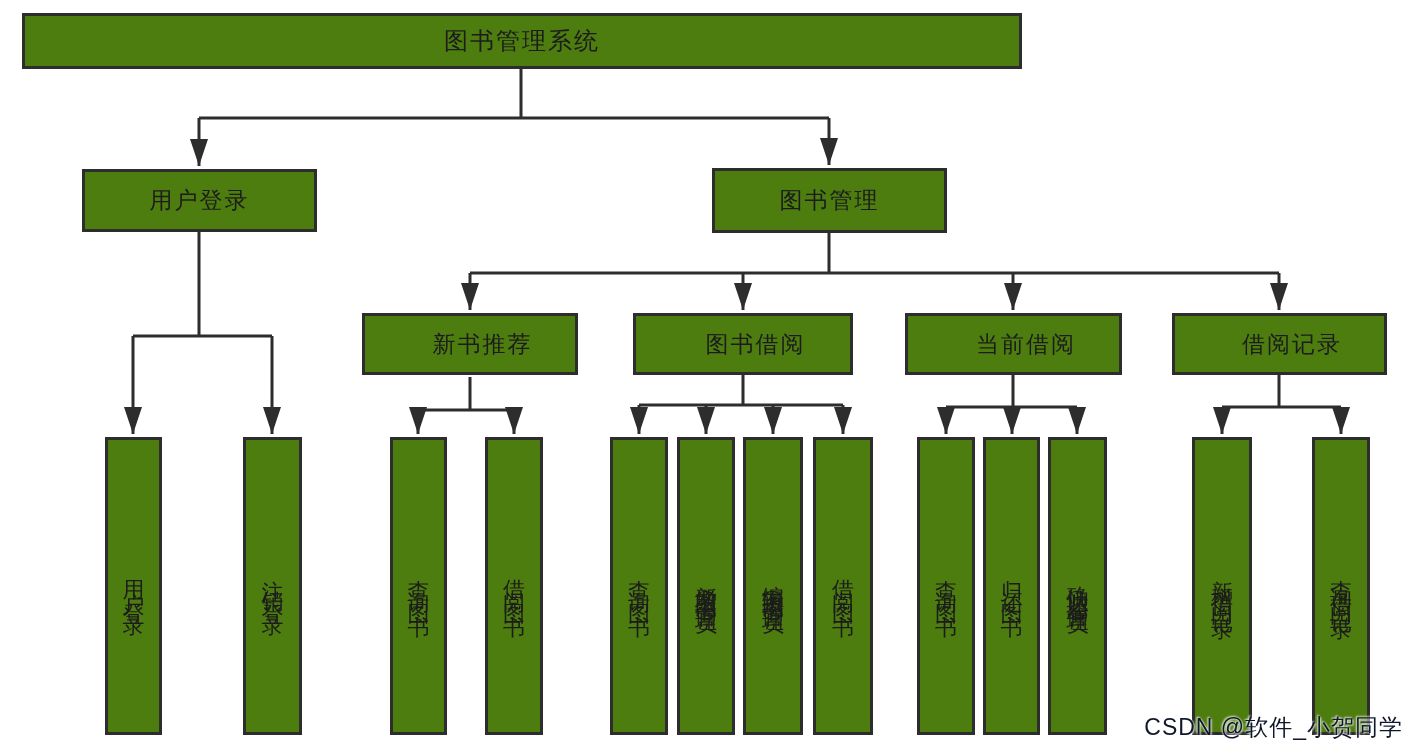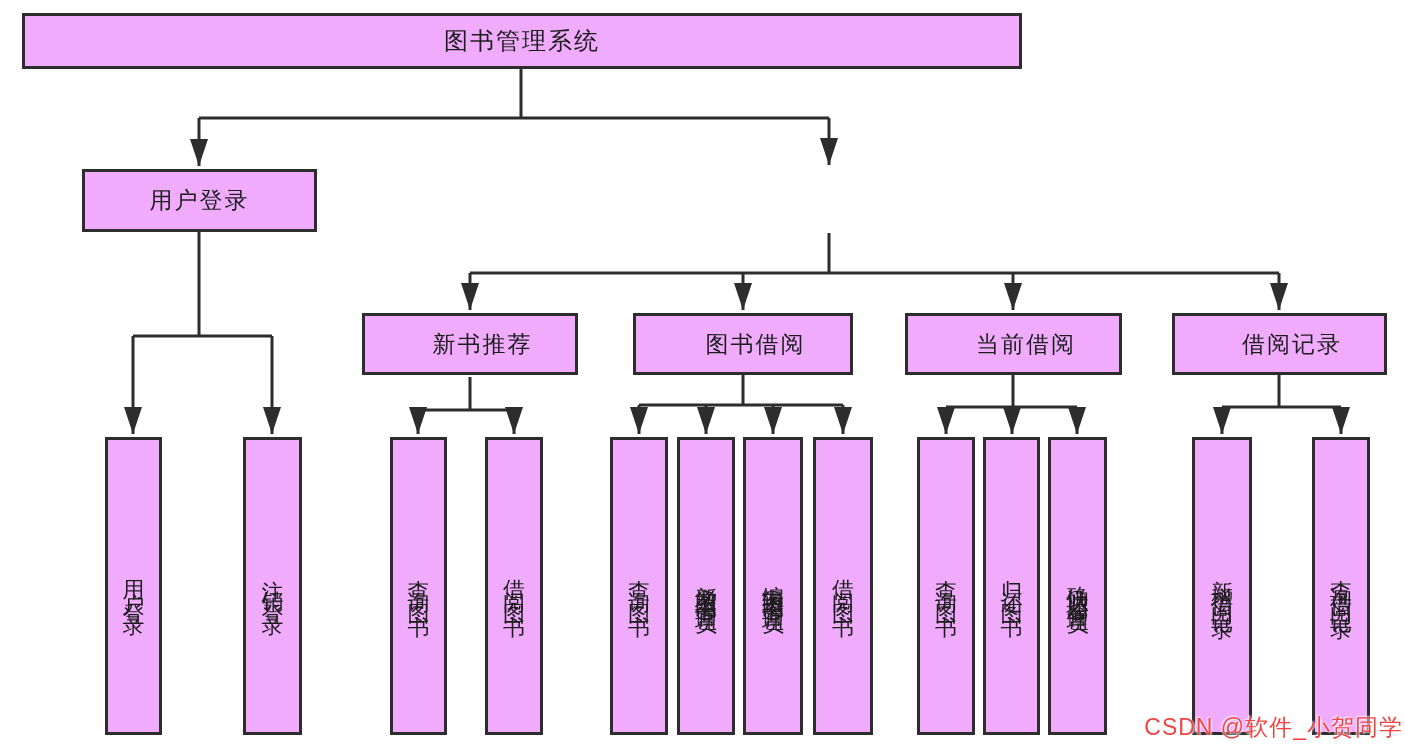--- a/index.html
+++ b/index.html
@@ -7,21 +7,21 @@
     position:relative;
     width:1405px;height:747px;
     background:#ffffff;
     font-family:"Liberation Sans","DejaVu Sans",sans-serif;
     overflow:hidden;
   }
   svg.wires{position:absolute;left:0;top:0;z-index:1;}
   .box{
     position:absolute;
     box-sizing:border-box;
-    background:#f0abfc;
+    background:#4d7c0f;
     border:3px solid #2d2d2d;
     display:flex;align-items:center;justify-content:center;
     color:#1c1c1c;
     z-index:2;
   }
   .hlabel{font-size:23px;letter-spacing:2px;font-weight:500;}
   .root{left:22px;top:13px;width:1000px;height:56px;font-size:24px;}
   .lvl2{height:63px;width:235px;}
   .lvl3{top:313px;height:62px;padding-left:25px;}
   .leaf{top:437px;height:298px;}
@@ -34,21 +34,21 @@
     line-height:1;
     white-space:nowrap;
   }
   .ls-l{letter-spacing:12px;}
   .ls-m{letter-spacing:8px;}
   .ls-s{letter-spacing:4px;}
   .watermark{
     position:absolute;
     top:712px;right:2px;
     font-size:23px;
-    color:#ef4444;
+    color:#0f172a;
     z-index:3;
     letter-spacing:1px;
     text-shadow:1px 1px 2px rgba(255,255,255,.95),-1px -1px 2px rgba(255,255,255,.95);
     font-weight:500;
   }
 </style>
 </head>
 <body>
 
 <div class="canvas">
@@ -92,20 +92,21 @@
 
       <path d="M1279 375 V407 M1222 407 H1341"></path>
       <path d="M1222 407 V434" marker-end="url(#arr)"></path>
       <path d="M1341 407 V434" marker-end="url(#arr)"></path>
     </g>
   </svg>
 
   <div class="box root hlabel">图书管理系统</div>
 
   <div class="box lvl2 hlabel" style="left:82px;top:169px">用户登录</div>
+  <div class="box lvl2 hlabel" style="left:712px;top:168px;height:65px">图书管理</div>
 
   <div class="box lvl3 hlabel" style="left:362px;width:216px">新书推荐</div>
   <div class="box lvl3 hlabel" style="left:905px;width:217px">当前借阅</div>
   <div class="box lvl3 hlabel" style="left:633px;width:220px">图书借阅</div>
   <div class="box lvl3 hlabel" style="left:1172px;width:215px">借阅记录</div>
 
   <div class="box leaf" style="left:105px;width:57px">
     <span class="vtext ls-l">用户登录</span>
   </div>
   <div class="box leaf" style="left:243px;width:59px">

